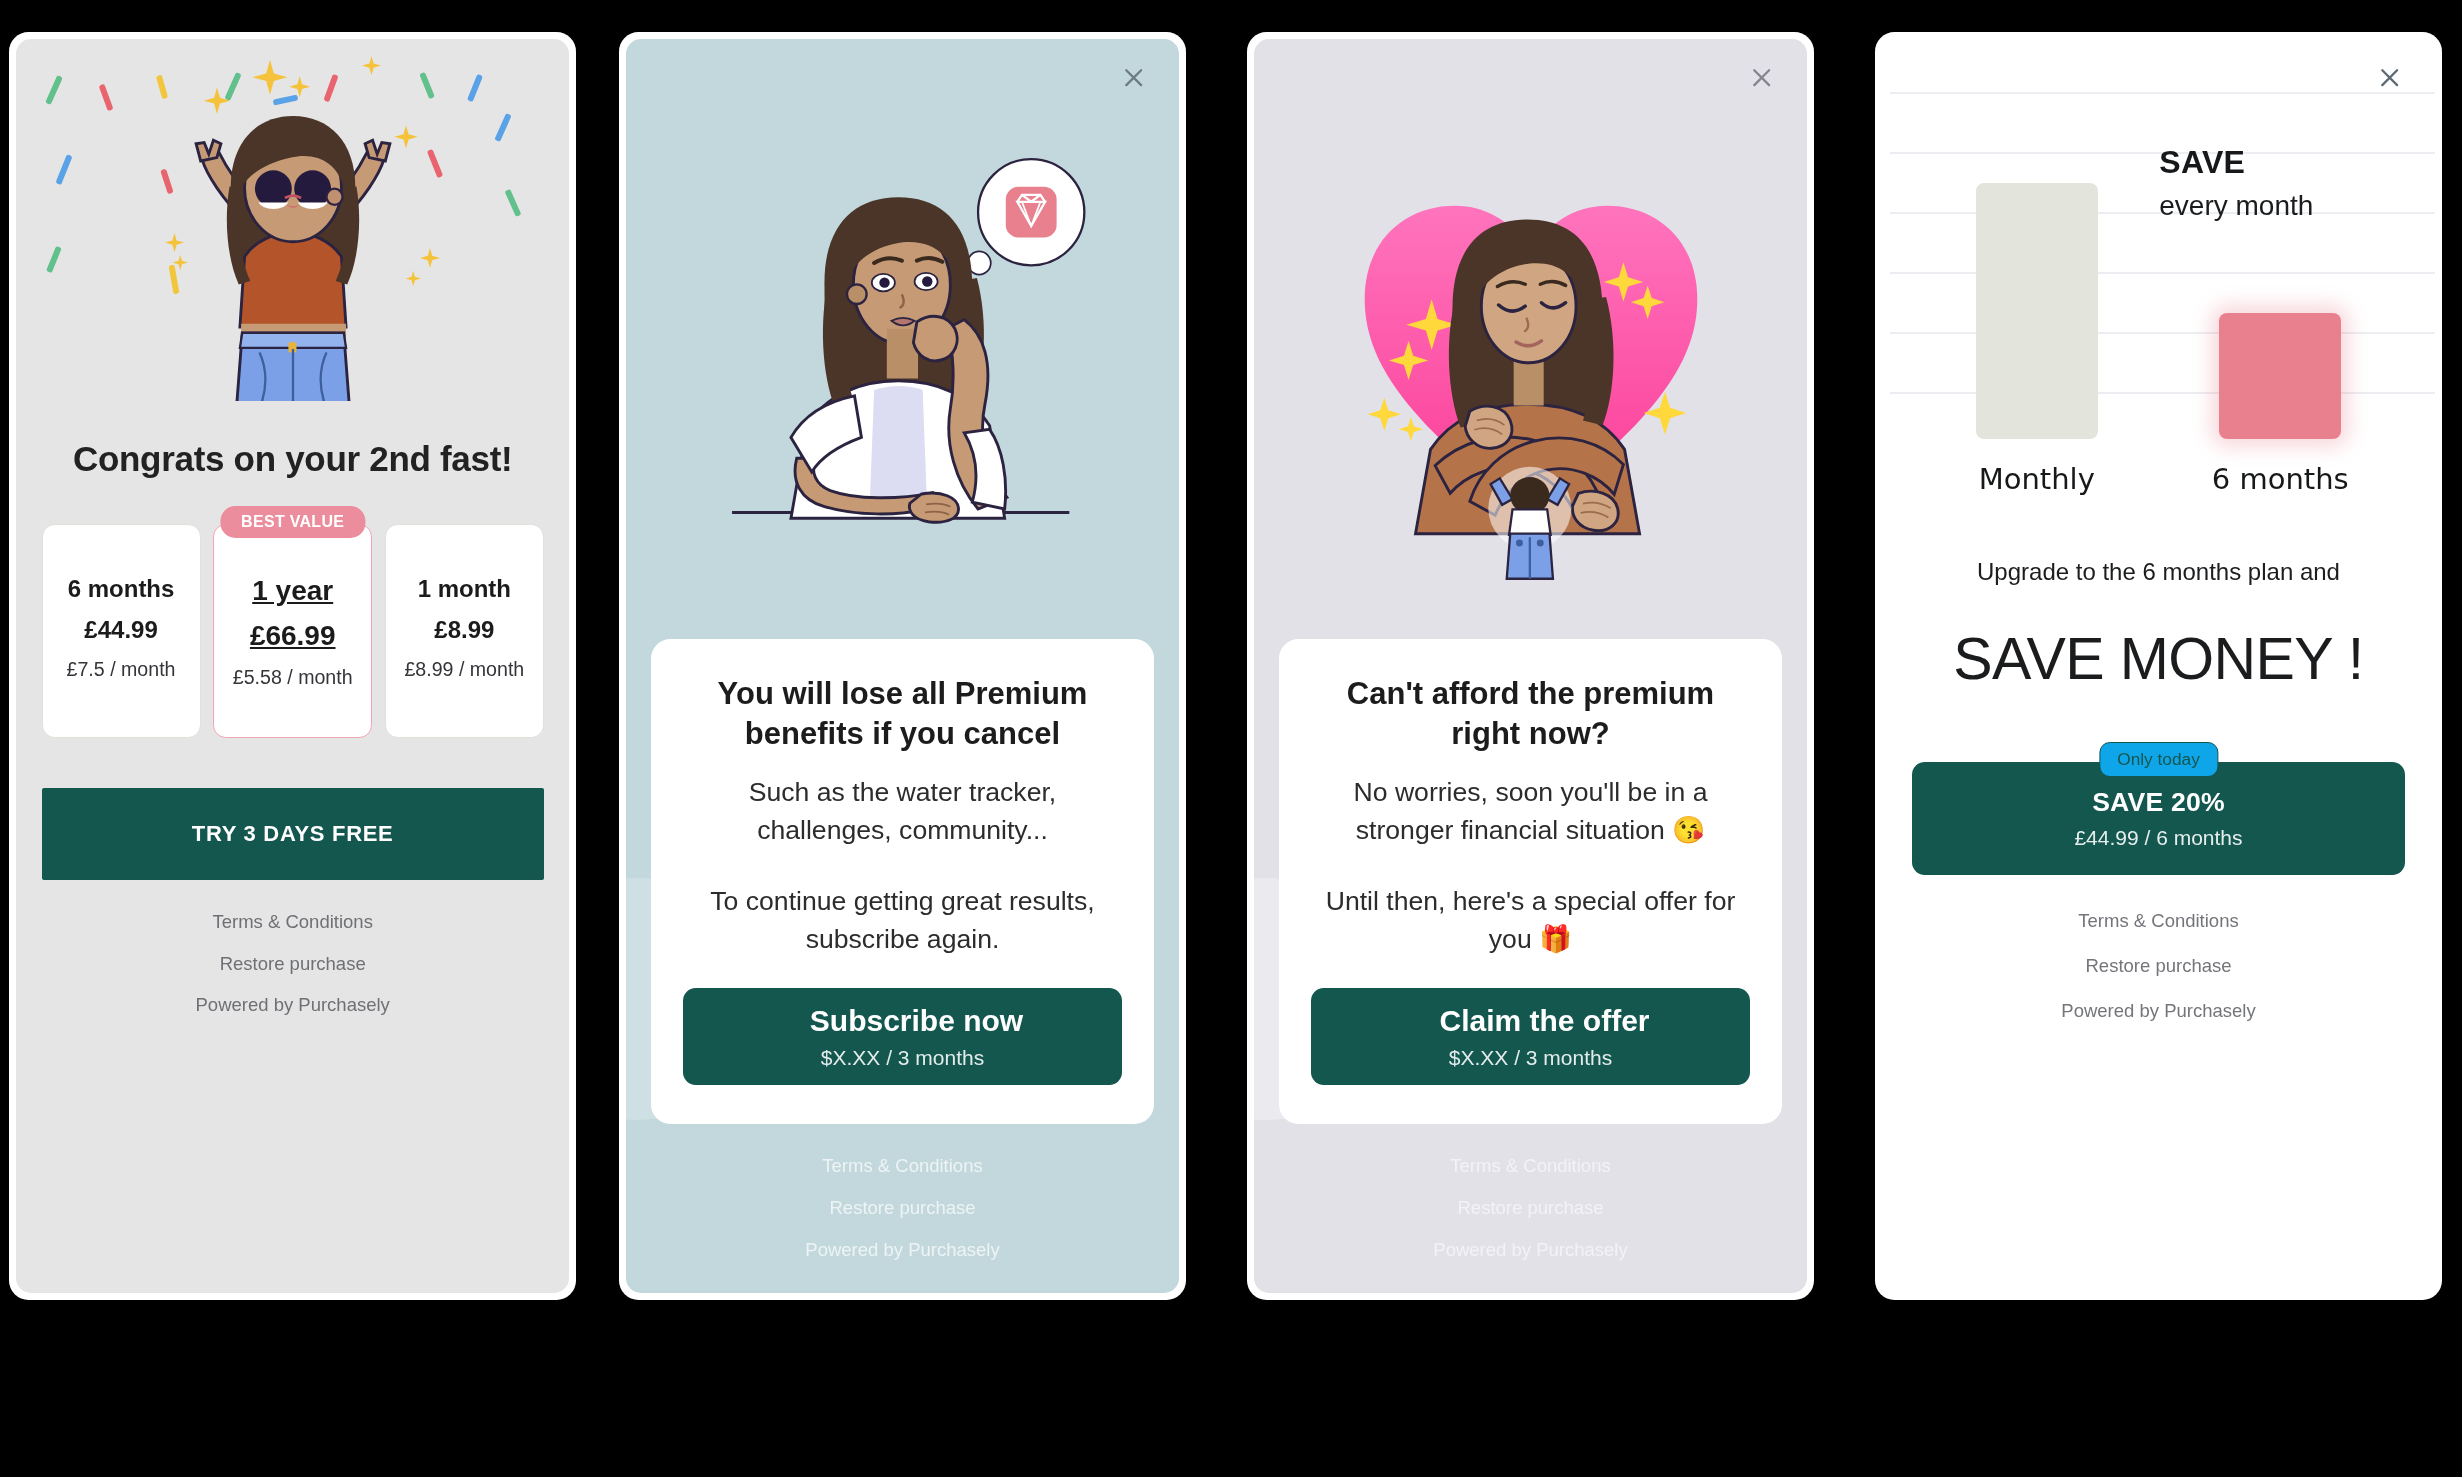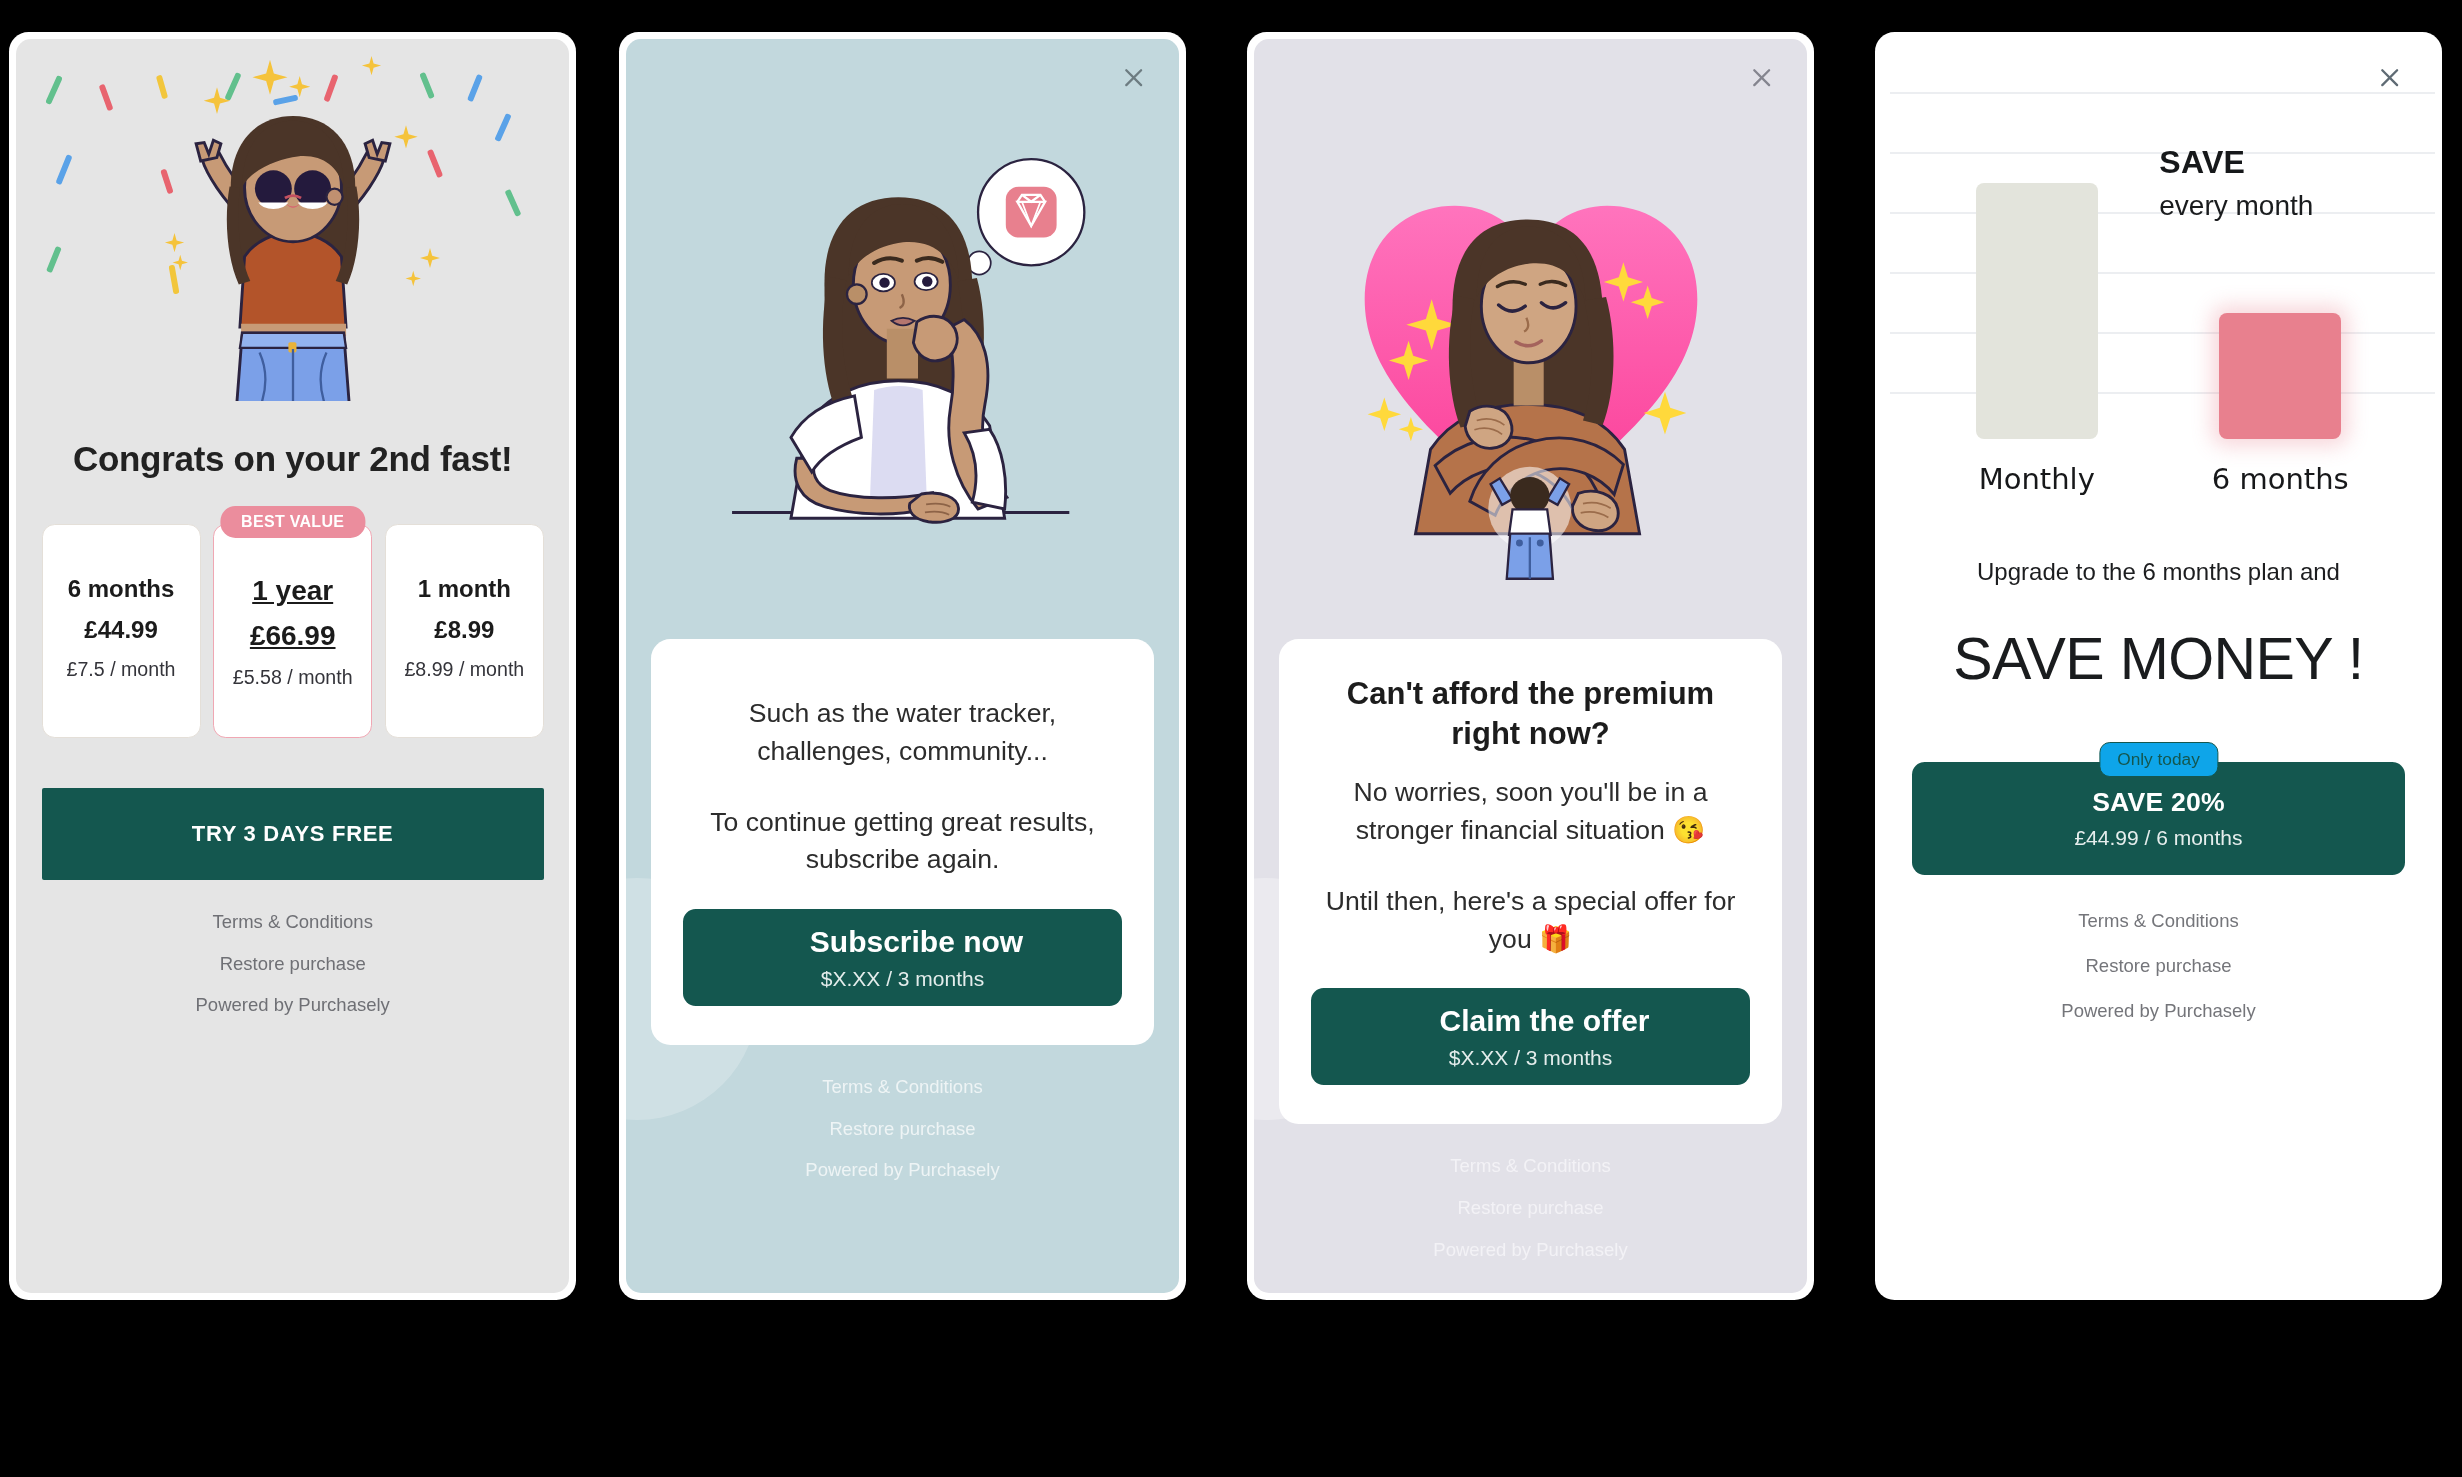--- a/index.html
+++ b/index.html
@@ -557,20 +557,21 @@
           <path d="M412 658 C448 652 474 664 476 682 C478 700 456 710 424 706 C398 702 388 688 392 674 Z" fill="#c79a76" stroke="#2b2340" stroke-width="5"></path>
           <path d="M420 676 q26 -4 42 4" stroke="#8d6347" stroke-width="3" fill="none"></path>
           <path d="M418 690 q26 -4 42 4" stroke="#8d6347" stroke-width="3" fill="none"></path>
 
           <path d="M186 560 C208 522 248 498 296 488 L308 560 C270 574 238 594 222 620 Z" fill="#ffffff" stroke="#2b2340" stroke-width="5"></path>
           <path d="M530 546 C552 578 562 630 556 684 L500 672 C512 628 506 586 486 552 Z" fill="#ffffff" stroke="#2b2340" stroke-width="5"></path>
         </svg>
       </div>
 
       <div class="white-panel">
+        <div class="wp-title">You will lose all Premium benefits if you cancel</div>
         <div class="wp-body">
           <span>Such as the water tracker, challenges, community...</span>
           <span class="gap"></span>
           <span>To continue getting great results, subscribe again.</span>
         </div>
         <div class="wp-cta">
           <div class="cta-main">Subscribe now</div>
           <div class="cta-sub">$X.XX / 3 months</div>
         </div>
       </div>

